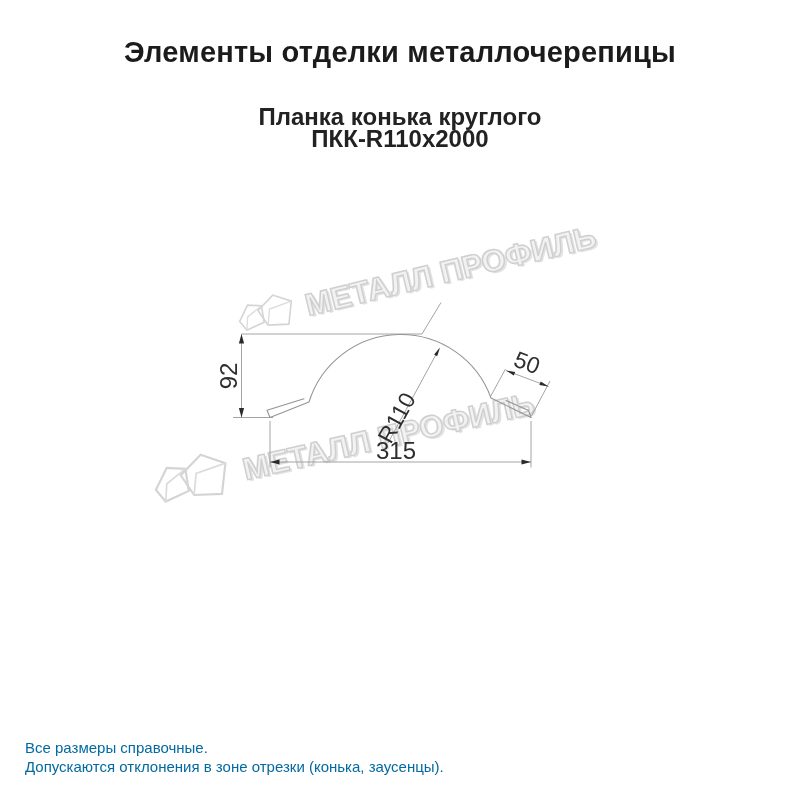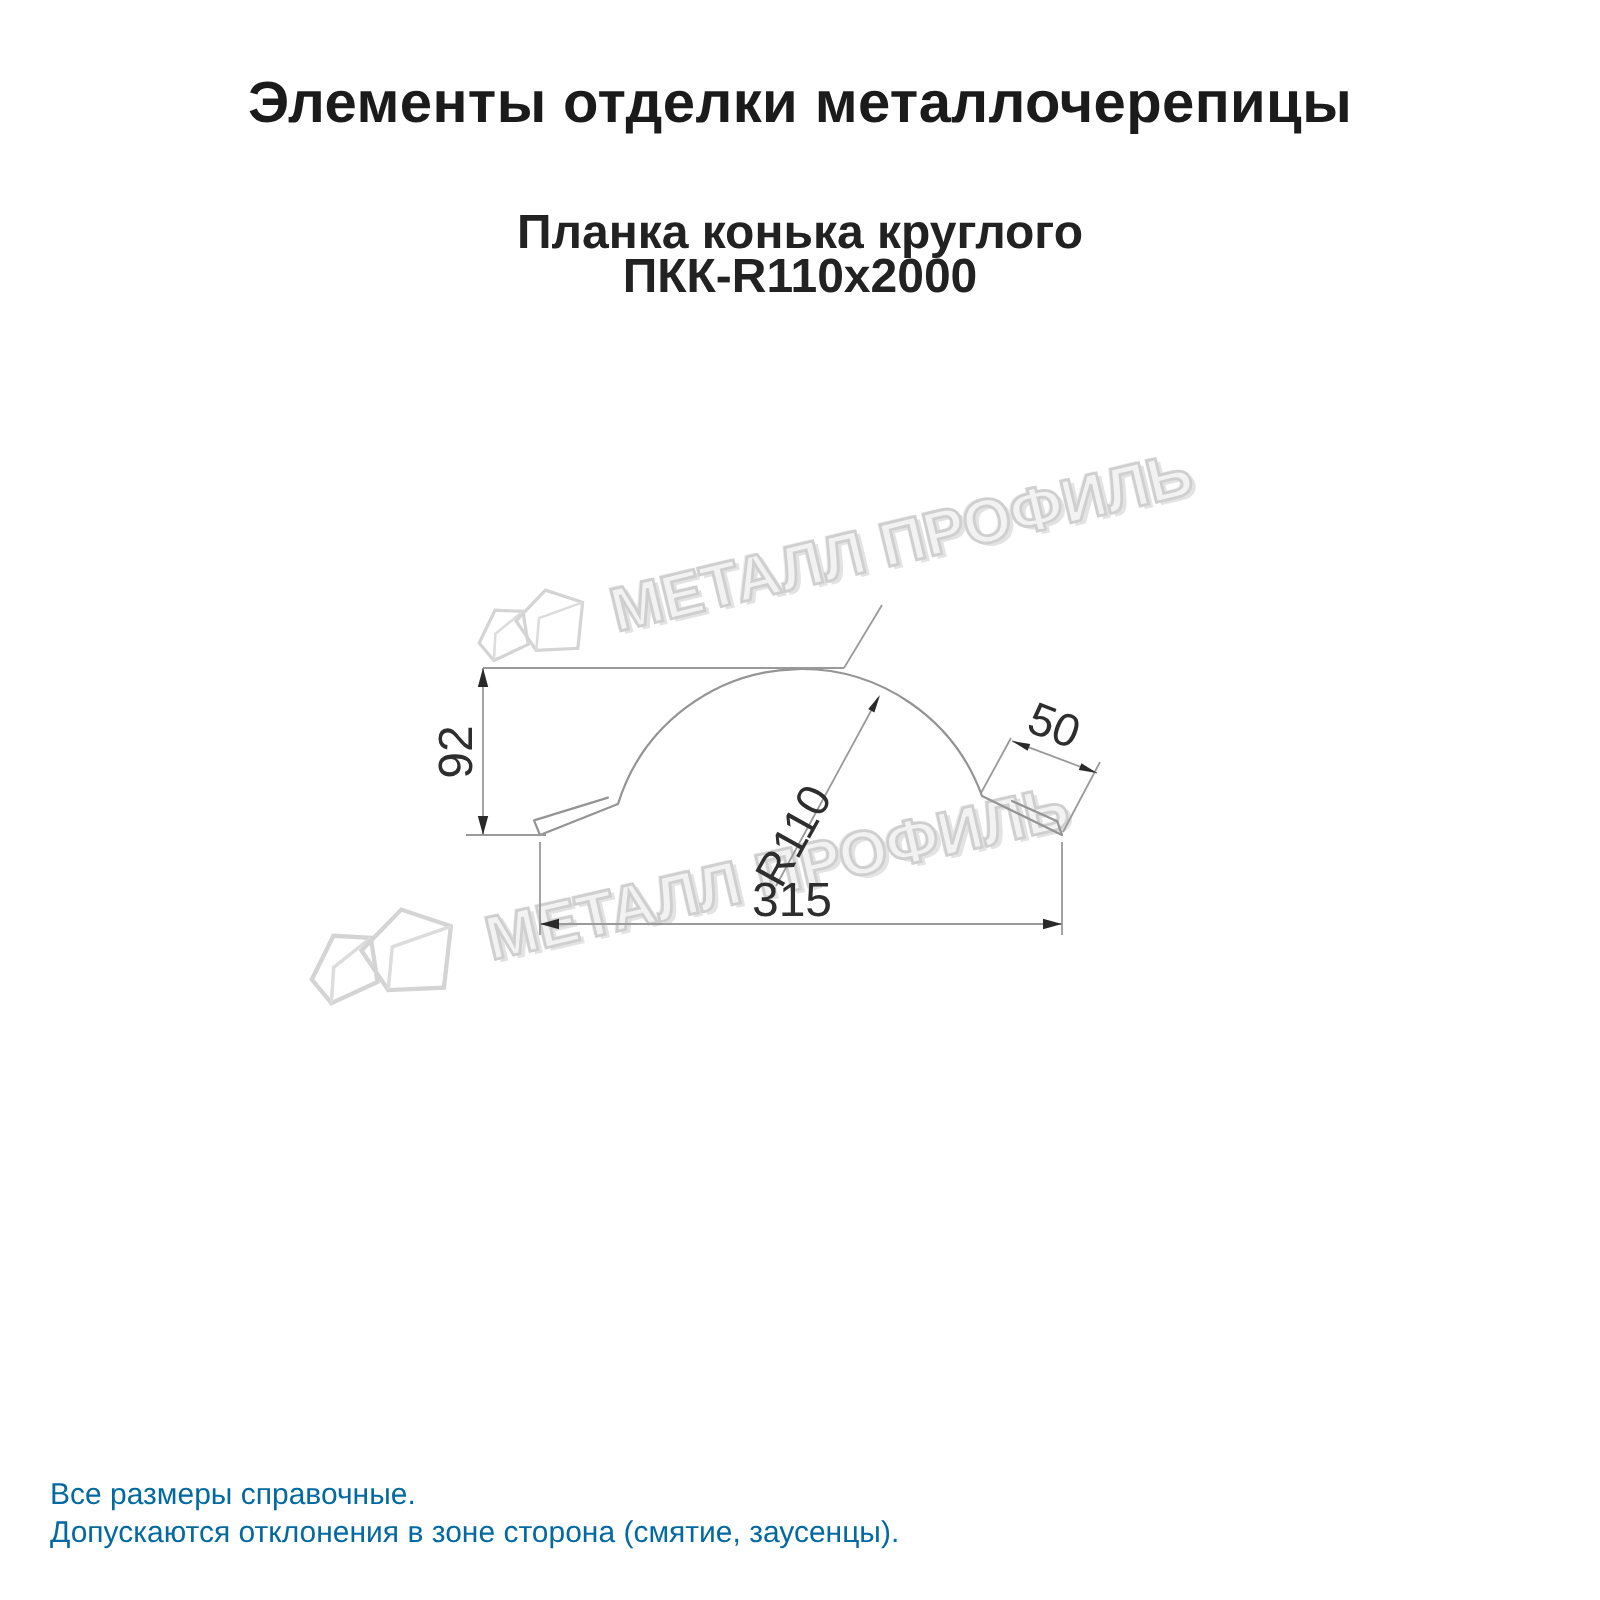--- a/index.html
+++ b/index.html
@@ -102,16 +102,16 @@
     </g>
   </svg>
 
   <div class="lbl lbl-92">92</div>
   <div class="lbl lbl-315">315</div>
   <div class="lbl lbl-50">50</div>
   <div class="lbl lbl-r110">R110</div>
 
   <div class="footer">
     <div>Все размеры справочные.</div>
-    <div>Допускаются отклонения в зоне сторона (смятие, заусенцы).</div>
+    <div>Допускаются отклонения в зоне отрезки (конька, заусенцы).</div>
   </div>
 
 </div>
 
 </body></html>

